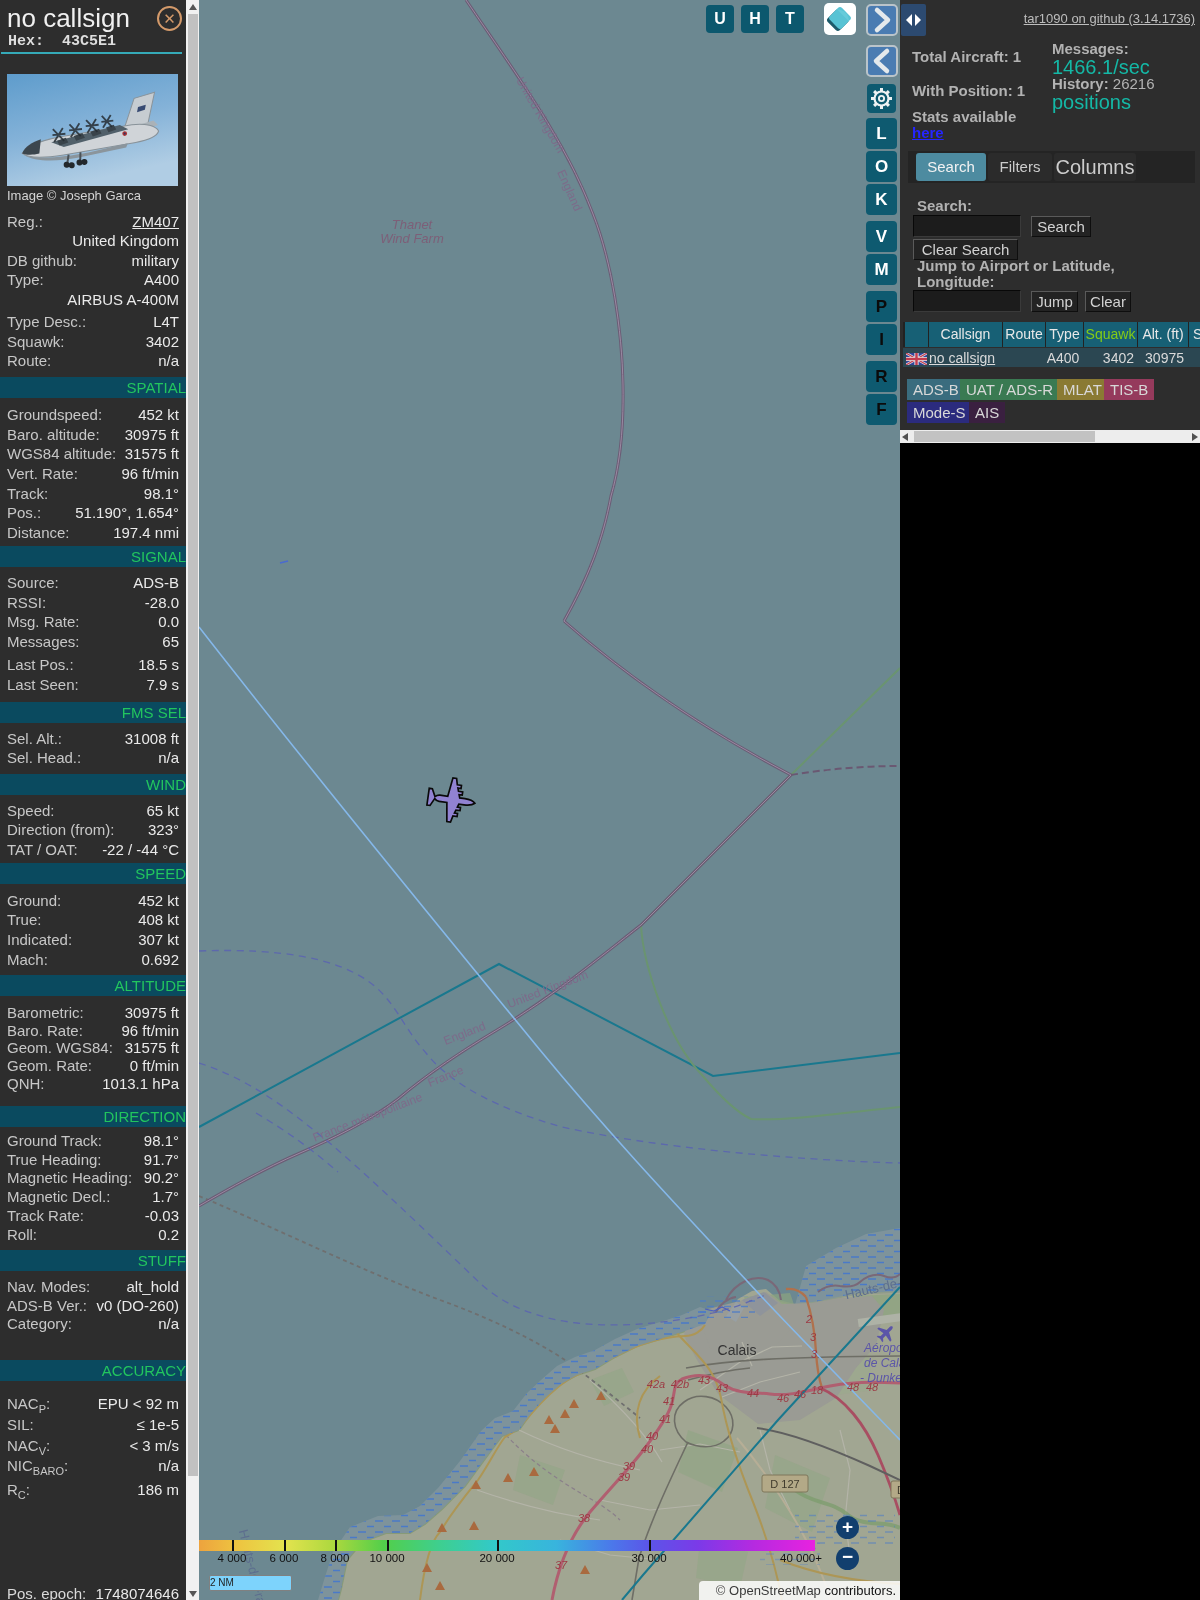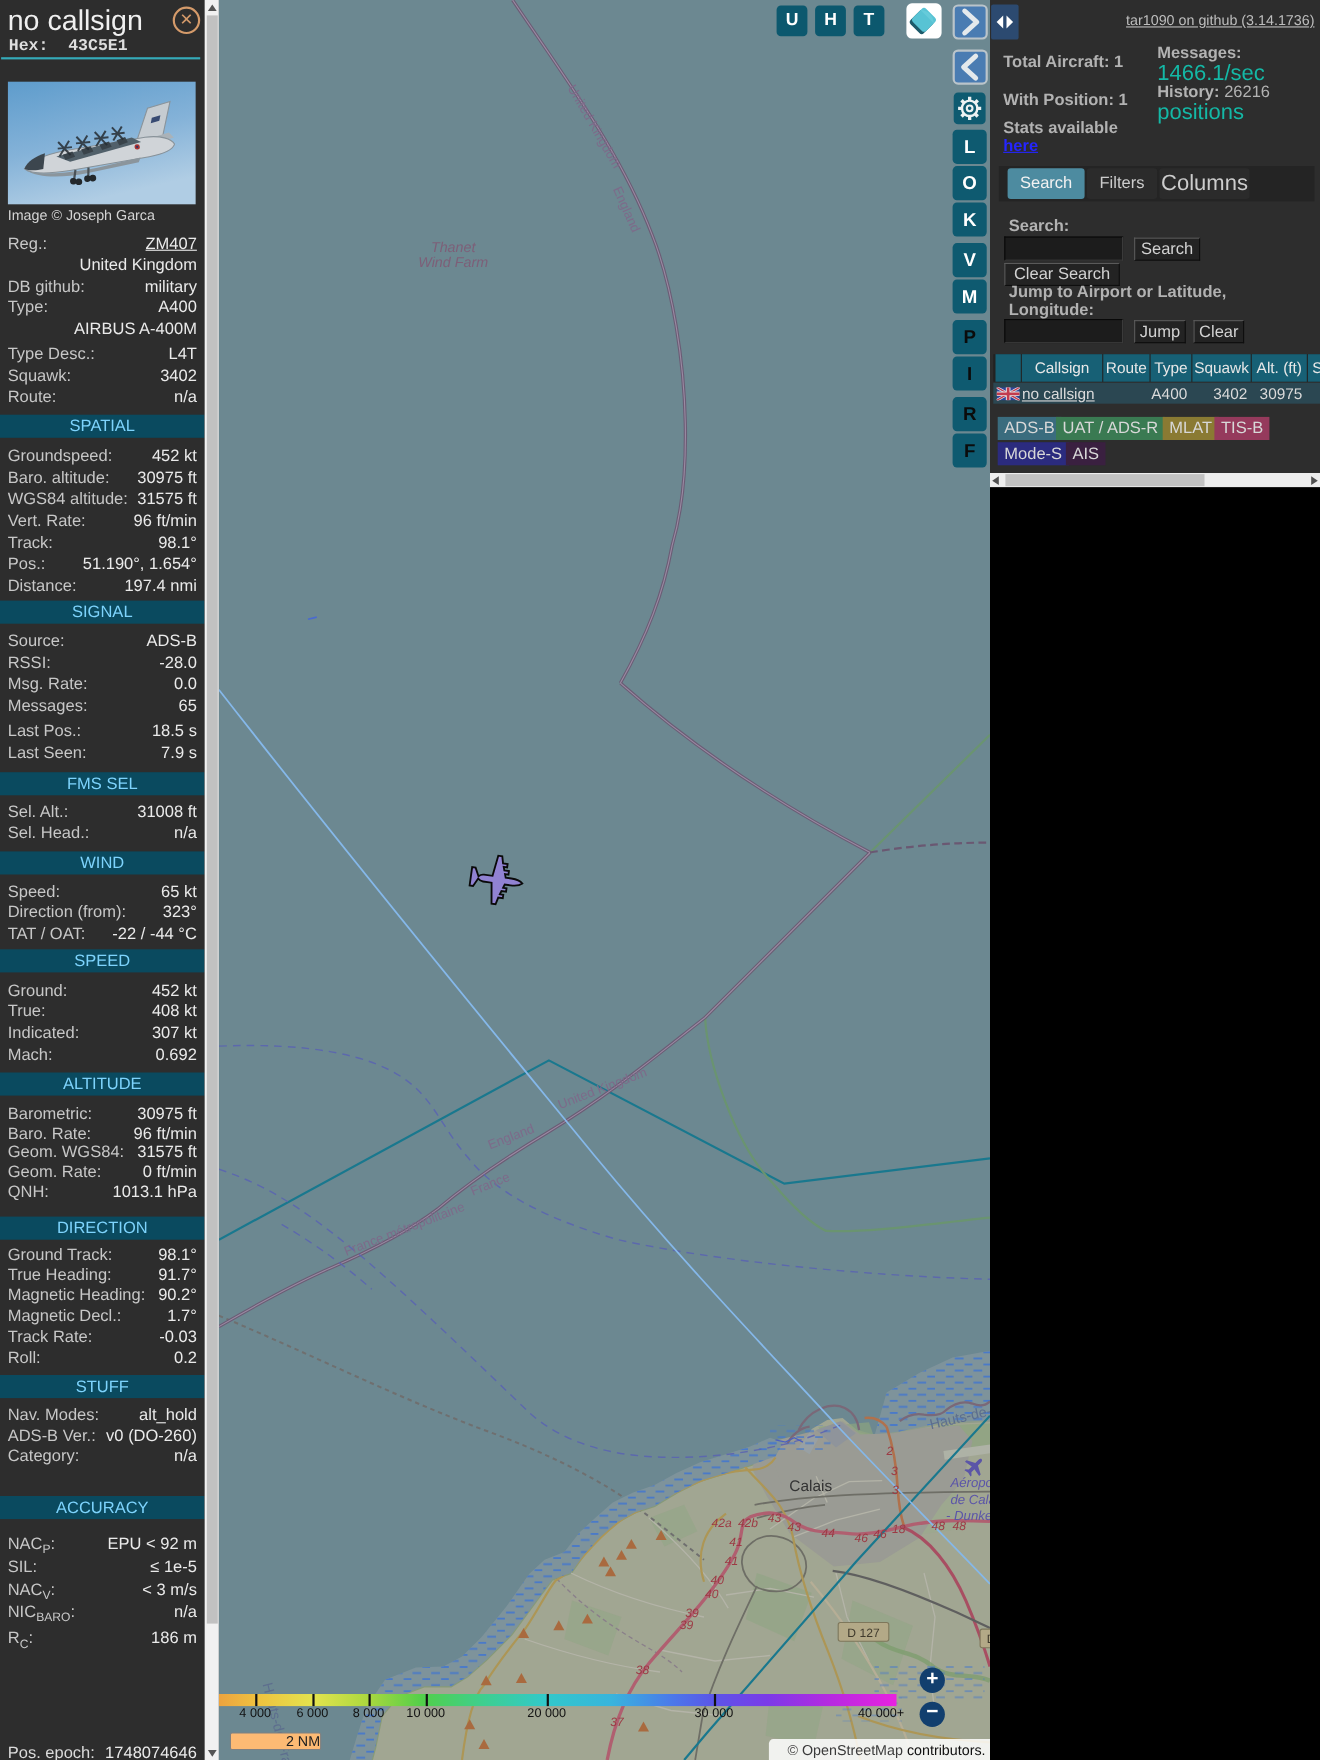--- a/index.html
+++ b/index.html
@@ -5,21 +5,21 @@
 *{margin:0;padding:0;box-sizing:border-box}
 html,body{width:1200px;height:1600px;background:#000;font-family:"Liberation Sans",sans-serif;overflow:hidden}
 body{position:relative}
 #sidebar{position:absolute;left:0;top:0;width:186px;height:1600px;background:#2d2d2d;color:#e4e4e4;overflow:hidden}
 #sbscroll{position:absolute;left:186px;top:0;width:13px;height:1600px;background:#f1f1f1}
 #sbthumb{position:absolute;left:1.5px;top:14px;width:10px;height:1462px;background:#c1c1c1}
 #mapwrap{position:absolute;left:199px;top:0;width:701px;height:1600px;background:#6c8891;overflow:hidden}
 #rpanel{position:absolute;left:900px;top:0;width:300px;height:443px;background:#2d2d2d;overflow:hidden}
 
 .abs{position:absolute}
-.secbar{position:absolute;left:0;width:186px;height:21px;line-height:21px;background:#0a4a5f;color:#7dd3fc;text-align:center;font-size:15px}
+.secbar{position:absolute;left:0;width:186px;height:21px;line-height:21px;background:#0a4a5f;color:#22c55e;text-align:right;font-size:15px}
 .row{position:absolute;left:0;width:186px;padding:0 7px;font-size:15px;line-height:19.7px;height:19.7px}
 .row .l{float:left;color:#c7c7c7}
 .row .v{float:right;color:#eaeaea;text-align:right}
 sub{font-size:11px}
 
 .rbold{position:absolute;font-weight:bold;font-size:15px;color:#b2b2b2}
 .rnorm{position:absolute;font-size:20px;color:#14b8a6}
 .btn{position:absolute;background:#232323;border:1px solid #5a5a5a;border-bottom-color:#0e0e0e;border-right-color:#0e0e0e;color:#d2d2d2;font-size:15px;text-align:center}
 .inp{position:absolute;background:#1c1c1c;border:1px solid #080808;border-bottom-color:#3a3a3a;border-right-color:#3a3a3a}
 .tag{position:absolute;height:21px;line-height:21px;padding:0 6px;font-size:15px;color:#d8d8d8}
@@ -540,21 +540,21 @@
 <div style="position:absolute;left:0;top:1552px;width:640px;height:13px;font-size:11.5px;color:#111">
   <span style="white-space:nowrap;position:absolute;left:33px;transform:translateX(-50%)">4 000</span>
   <span style="white-space:nowrap;position:absolute;left:85px;transform:translateX(-50%)">6 000</span>
   <span style="white-space:nowrap;position:absolute;left:136px;transform:translateX(-50%)">8 000</span>
   <span style="white-space:nowrap;position:absolute;left:188px;transform:translateX(-50%)">10 000</span>
   <span style="white-space:nowrap;position:absolute;left:298px;transform:translateX(-50%)">20 000</span>
   <span style="white-space:nowrap;position:absolute;left:450px;transform:translateX(-50%)">30 000</span>
   <span style="white-space:nowrap;position:absolute;left:602px;transform:translateX(-50%)">40 000+</span>
 </div>
 
-<div style="position:absolute;left:10px;top:1575px;width:83px;height:16px;background:#fdba74;border:1.5px solid #808080;border-radius:2px;font-size:13px;color:#222;text-align:right;line-height:13px">2 NM</div>
+<div style="position:absolute;left:10px;top:1575px;width:83px;height:16px;background:#7dd3fc;border:1.5px solid #808080;border-radius:2px;font-size:10px;color:#222;text-align:left;line-height:13px">2 NM</div>
 
 <div style="position:absolute;left:637px;top:1516px;width:23px;height:23px;border-radius:50%;background:#123f6e;color:#fff;font-size:19px;line-height:21px;text-align:center;font-weight:bold">+</div>
 <div style="position:absolute;left:637px;top:1547px;width:23px;height:23px;border-radius:50%;background:#123f6e;color:#fff;font-size:19px;line-height:19px;text-align:center;font-weight:bold">−</div>
 
 <div style="position:absolute;left:500px;top:1581px;width:201px;height:19px;background:rgba(255,255,255,0.85);border-radius:4px 0 0 0;font-size:13px;line-height:19px;text-align:right;padding-right:4px"><span style="color:#4a4a4a">© </span><span style="color:#3a3a3a">OpenStreetMap</span><span style="color:#111"> contributors.</span></div>
 </div>
 <div id="rpanel">
   <div class="abs" style="left:1px;top:4px;width:25px;height:32px;background:#2c4a70;border-radius:2px">
     <svg width="25" height="32">
         <path d="M11,10 L5,16 L11,22 Z" fill="#fff"></path>
@@ -584,21 +584,21 @@
   <div class="rbold" style="left:17px;top:273px">Longitude:</div>
   <div class="inp" style="left:13px;top:290px;width:108px;height:22px"></div>
   <div class="btn" style="left:131px;top:291px;width:47px;height:21px;line-height:19px">Jump</div>
   <div class="btn" style="left:185px;top:291px;width:46px;height:21px;line-height:19px">Clear</div>
 
   <div class="abs" style="left:3px;top:322px;width:297px;height:25px;background:#222"></div>
   <div class="abs" style="left:5px;top:322px;width:23px;height:25px;background:#176075"></div>
   <div class="abs" style="left:29px;top:322px;width:73px;height:25px;background:#176075;color:#e8e8e8;font-size:14px;text-align:center;line-height:25px">Callsign</div>
   <div class="abs" style="left:103px;top:322px;width:42px;height:25px;background:#176075;color:#e8e8e8;font-size:14px;text-align:center;line-height:25px">Route</div>
   <div class="abs" style="left:146px;top:322px;width:37px;height:25px;background:#176075;color:#e8e8e8;font-size:14px;text-align:center;line-height:25px">Type</div>
-  <div class="abs" style="left:184px;top:322px;width:53px;height:25px;background:#176075;color:#e5e5e5;font-size:14px;text-align:center;line-height:25px">Squawk</div>
+  <div class="abs" style="left:184px;top:322px;width:53px;height:25px;background:#176075;color:#84cc16;font-size:14px;text-align:center;line-height:25px">Squawk</div>
   <div class="abs" style="left:238px;top:322px;width:50px;height:25px;background:#176075;color:#e8e8e8;font-size:14px;text-align:center;line-height:25px">Alt. (ft)</div>
   <div class="abs" style="left:289px;top:322px;width:11px;height:25px;background:#176075;color:#e8e8e8;font-size:14px;line-height:25px;overflow:hidden">&nbsp;S</div>
 
   <div class="abs" style="left:3px;top:348px;width:297px;height:19px;background:#2b4752"></div>
   <div class="abs" style="left:6px;top:351px;width:21px;height:12px">
     <svg width="21" height="12" viewBox="0 0 60 34">
         <rect width="60" height="34" fill="#31459b"></rect>
         <path d="M0,0 60,34 M60,0 0,34" stroke="#e8e8e8" stroke-width="7"></path>
         <path d="M0,0 60,34 M60,0 0,34" stroke="#c23b4e" stroke-width="3.5"></path>
         <path d="M30,0 V34 M0,17 H60" stroke="#e8e8e8" stroke-width="12"></path>

